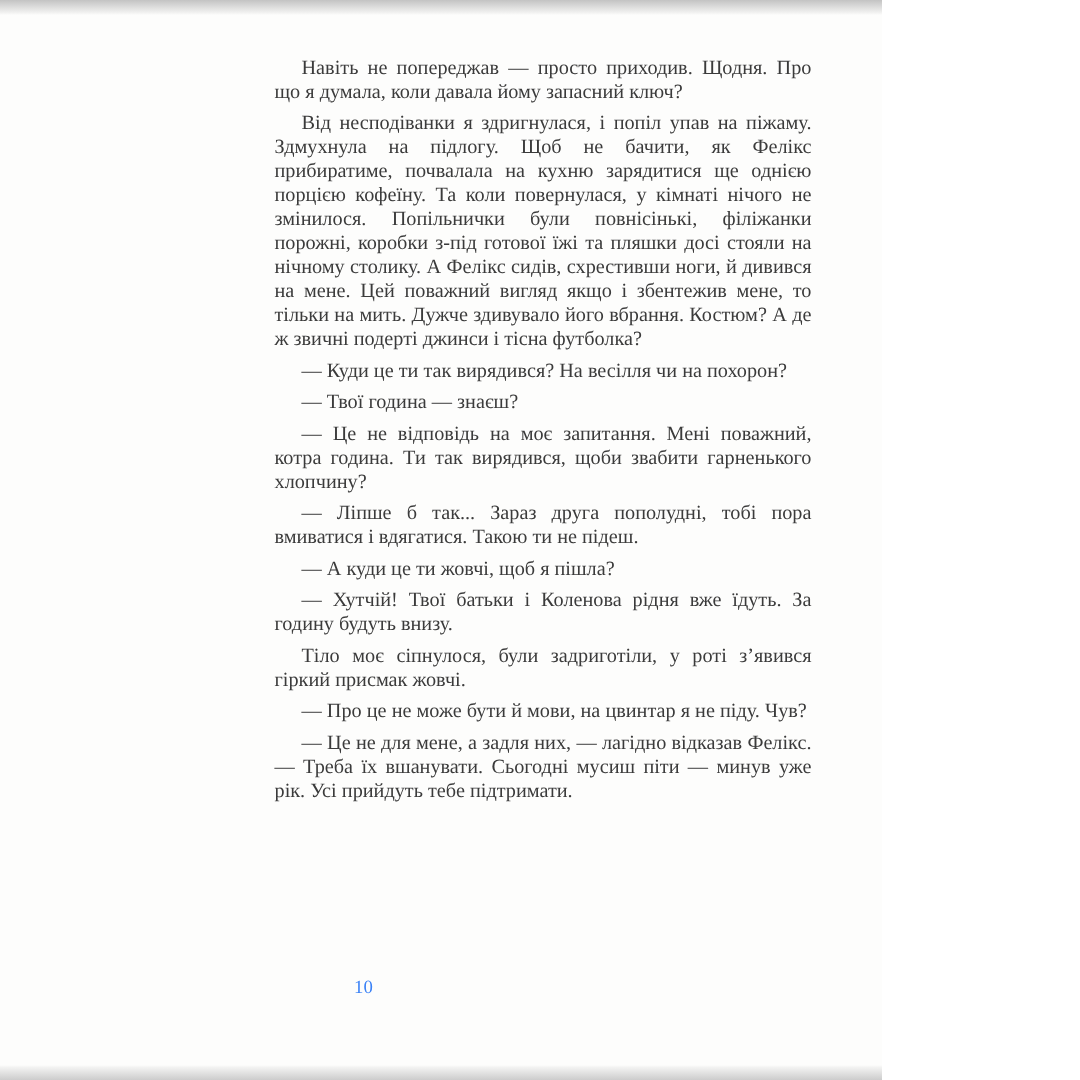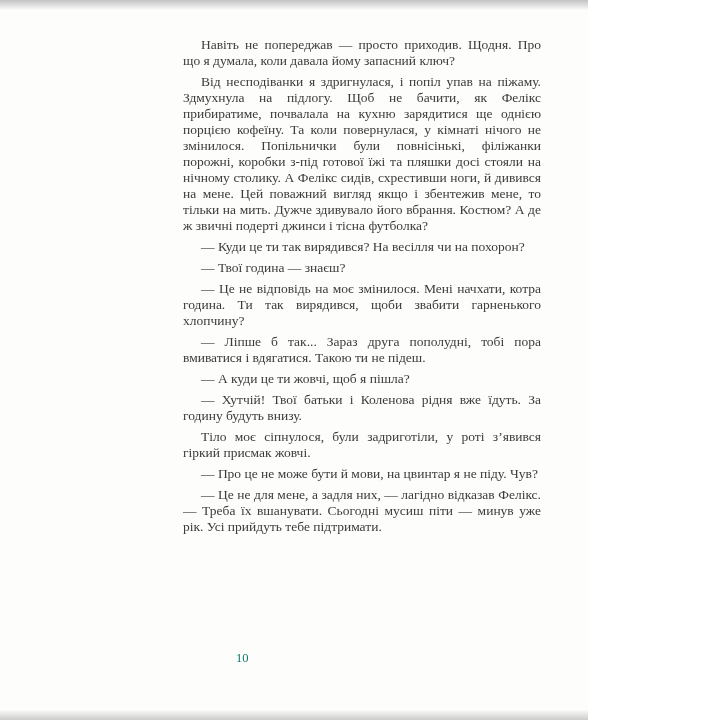--- a/index.html
+++ b/index.html
@@ -41,36 +41,36 @@
     margin: 0 0 5px 0;
     padding: 0;
     text-indent: 18px;
   }
   .page-number {
     position: absolute;
     left: 236px;
     top: 651px;
     font-family: "Liberation Serif", "DejaVu Serif", serif;
     font-size: 12.5px;
-    color: #0f766e;
+    color: #3b82f6;
   }
 </style>
 </head>
 <body>
 
 <div class="screen">
 
   <div class="edge-top"></div>
 
   <div class="text-block">
     <p>Навіть не попереджав — просто приходив. Щодня. Про що я думала, коли давала йому запасний ключ?</p>
     <p>Від несподіванки я здригнулася, і попіл упав на піжаму. Здмухнула на підлогу. Щоб не бачити, як Фелікс прибиратиме, почвалала на кухню зарядитися ще однією порцією кофеїну. Та коли повернулася, у кімнаті нічого не змінилося. Попільнички були повнісінькі, філіжанки порожні, коробки з-під готової їжі та пляшки досі стояли на нічному столику. А Фелікс сидів, схрестивши ноги, й дивився на мене. Цей поважний вигляд якщо і збентежив мене, то тільки на мить. Дужче здивувало його вбрання. Костюм? А де ж звичні подерті джинси і тісна футболка?</p>
     <p>— Куди це ти так вирядився? На весілля чи на похорон?</p>
     <p>— Твої година — знаєш?</p>
-    <p>— Це не відповідь на моє змінилося. Мені начхати, котра година. Ти так вирядився, щоби звабити гарненького хлопчину?</p>
+    <p>— Це не відповідь на моє запитання. Мені поважний, котра година. Ти так вирядився, щоби звабити гарненького хлопчину?</p>
     <p>— Ліпше б так... Зараз друга пополудні, тобі пора вмиватися і вдягатися. Такою ти не підеш.</p>
     <p>— А куди це ти жовчі, щоб я пішла?</p>
     <p>— Хутчій! Твої батьки і Коленова рідня вже їдуть. За годину будуть внизу.</p>
     <p>Тіло моє сіпнулося, були задриготіли, у роті з’явився гіркий присмак жовчі.</p>
     <p>— Про це не може бути й мови, на цвинтар я не піду. Чув?</p>
     <p>— Це не для мене, а задля них, — лагідно відказав Фелікс. — Треба їх вшанувати. Сьогодні мусиш піти — минув уже рік. Усі прийдуть тебе підтримати.</p>
   </div>
 
   <div class="page-number">10</div>
 

